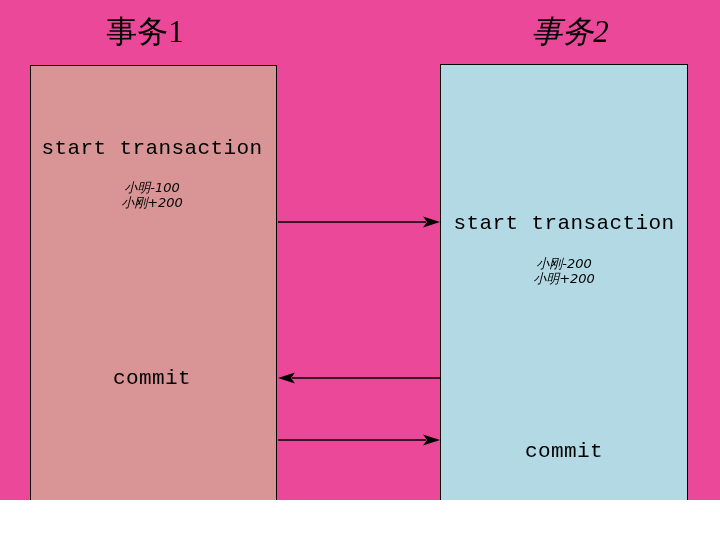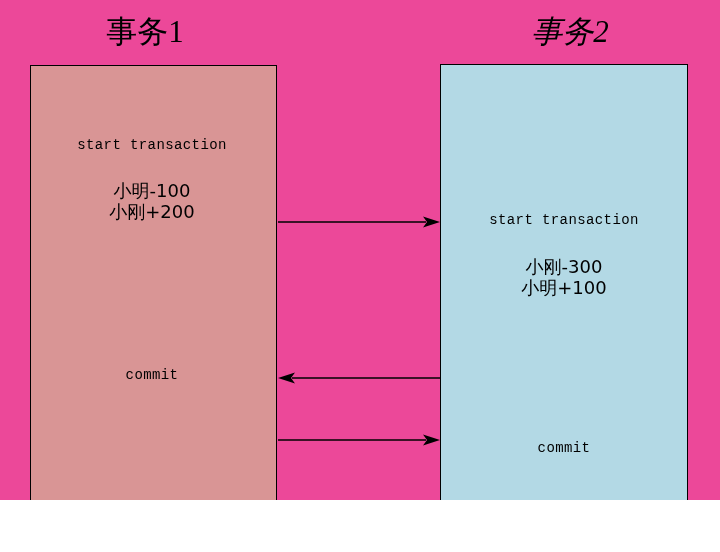--- a/index.html
+++ b/index.html
@@ -55,26 +55,27 @@
   .step {
     position: absolute;
     color: #000000;
     white-space: nowrap;
     line-height: 1.18;
     text-align: center;
     transform: translateX(-50%);
   }
   .step.mono {
     font-family: "Liberation Mono", "DejaVu Mono", "DejaVu Sans Mono", monospace;
-    font-size: 14px;
+    font-size: 21px;
     letter-spacing: 0.4px;
   }
   .step.cjk {
     font-family: "DejaVu Sans", "Liberation Sans", sans-serif;
-    font-size: 18px;
+    font-size: 13px;
+    font-style: italic;
   }
 
   
   #tx1-start  { left: 152px; top: 137px; }
   #tx1-amts   { left: 152px; top: 180px; }
   #tx1-commit { left: 152px; top: 367px; }
 
   
   #tx2-start  { left: 564px; top: 212px; }
   #tx2-amts   { left: 564px; top: 256px; }
@@ -108,22 +109,22 @@
   <div class="step cjk" id="tx1-amts">
     <div>小明-100</div>
     <div>小刚+200</div>
   </div>
 
   <div class="step mono" id="tx1-commit">commit</div>
 
   <div class="step mono" id="tx2-start">start transaction</div>
 
   <div class="step cjk" id="tx2-amts">
-    <div>小刚-300</div>
-    <div>小明+100</div>
+    <div>小刚-200</div>
+    <div>小明+200</div>
   </div>
 
   <div class="step mono" id="tx2-commit">commit</div>
 
   <svg id="arrow-layer" viewBox="0 0 720 552">
     <g id="arrow-1-group">
       <line id="arrow-1-line" stroke="#000000" stroke-width="1.6" x1="278" y1="222" x2="426" y2="222"></line>
       <polygon id="arrow-1-head" fill="#000000" points="440,222 423,216.5 427,222 423,227.5"></polygon>
     </g>
     <g id="arrow-2-group">

